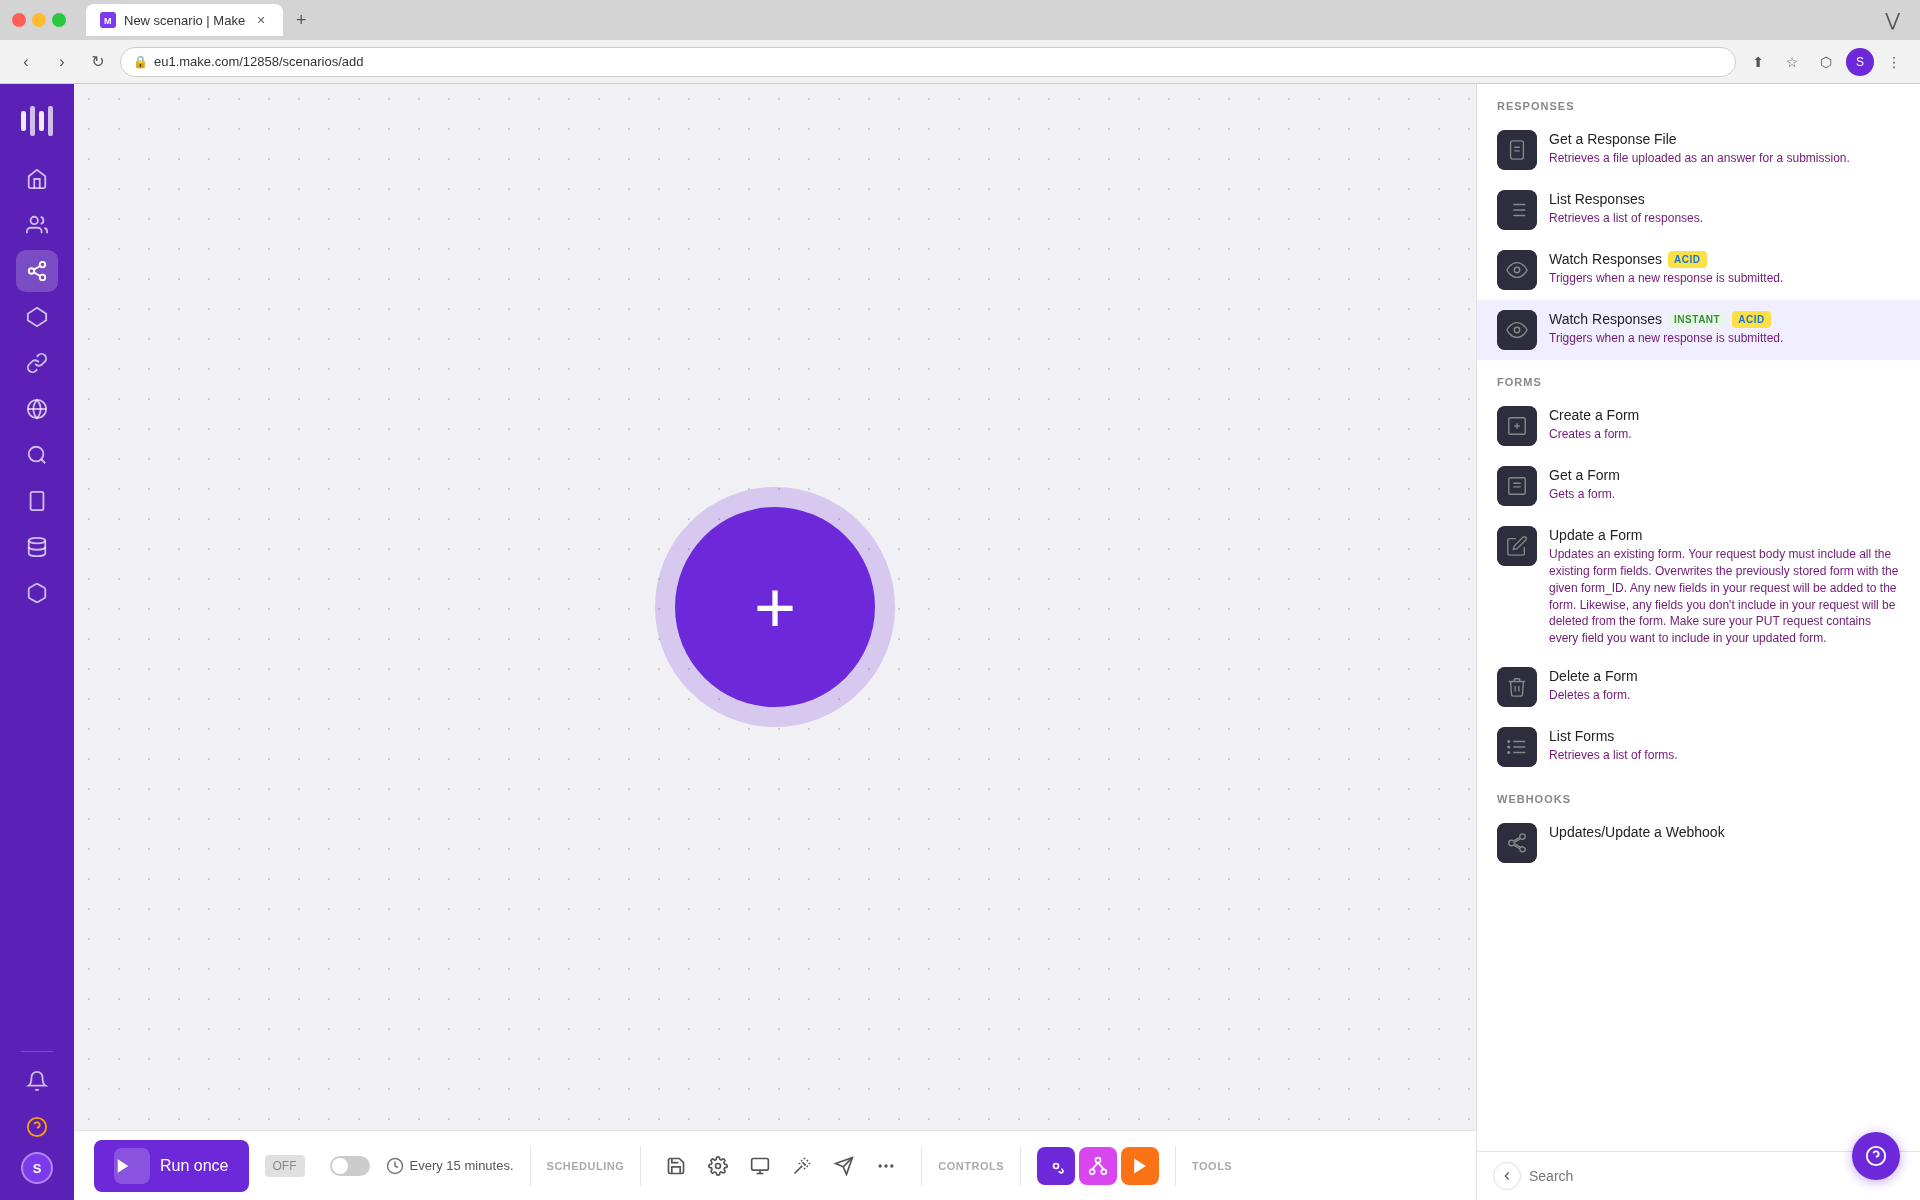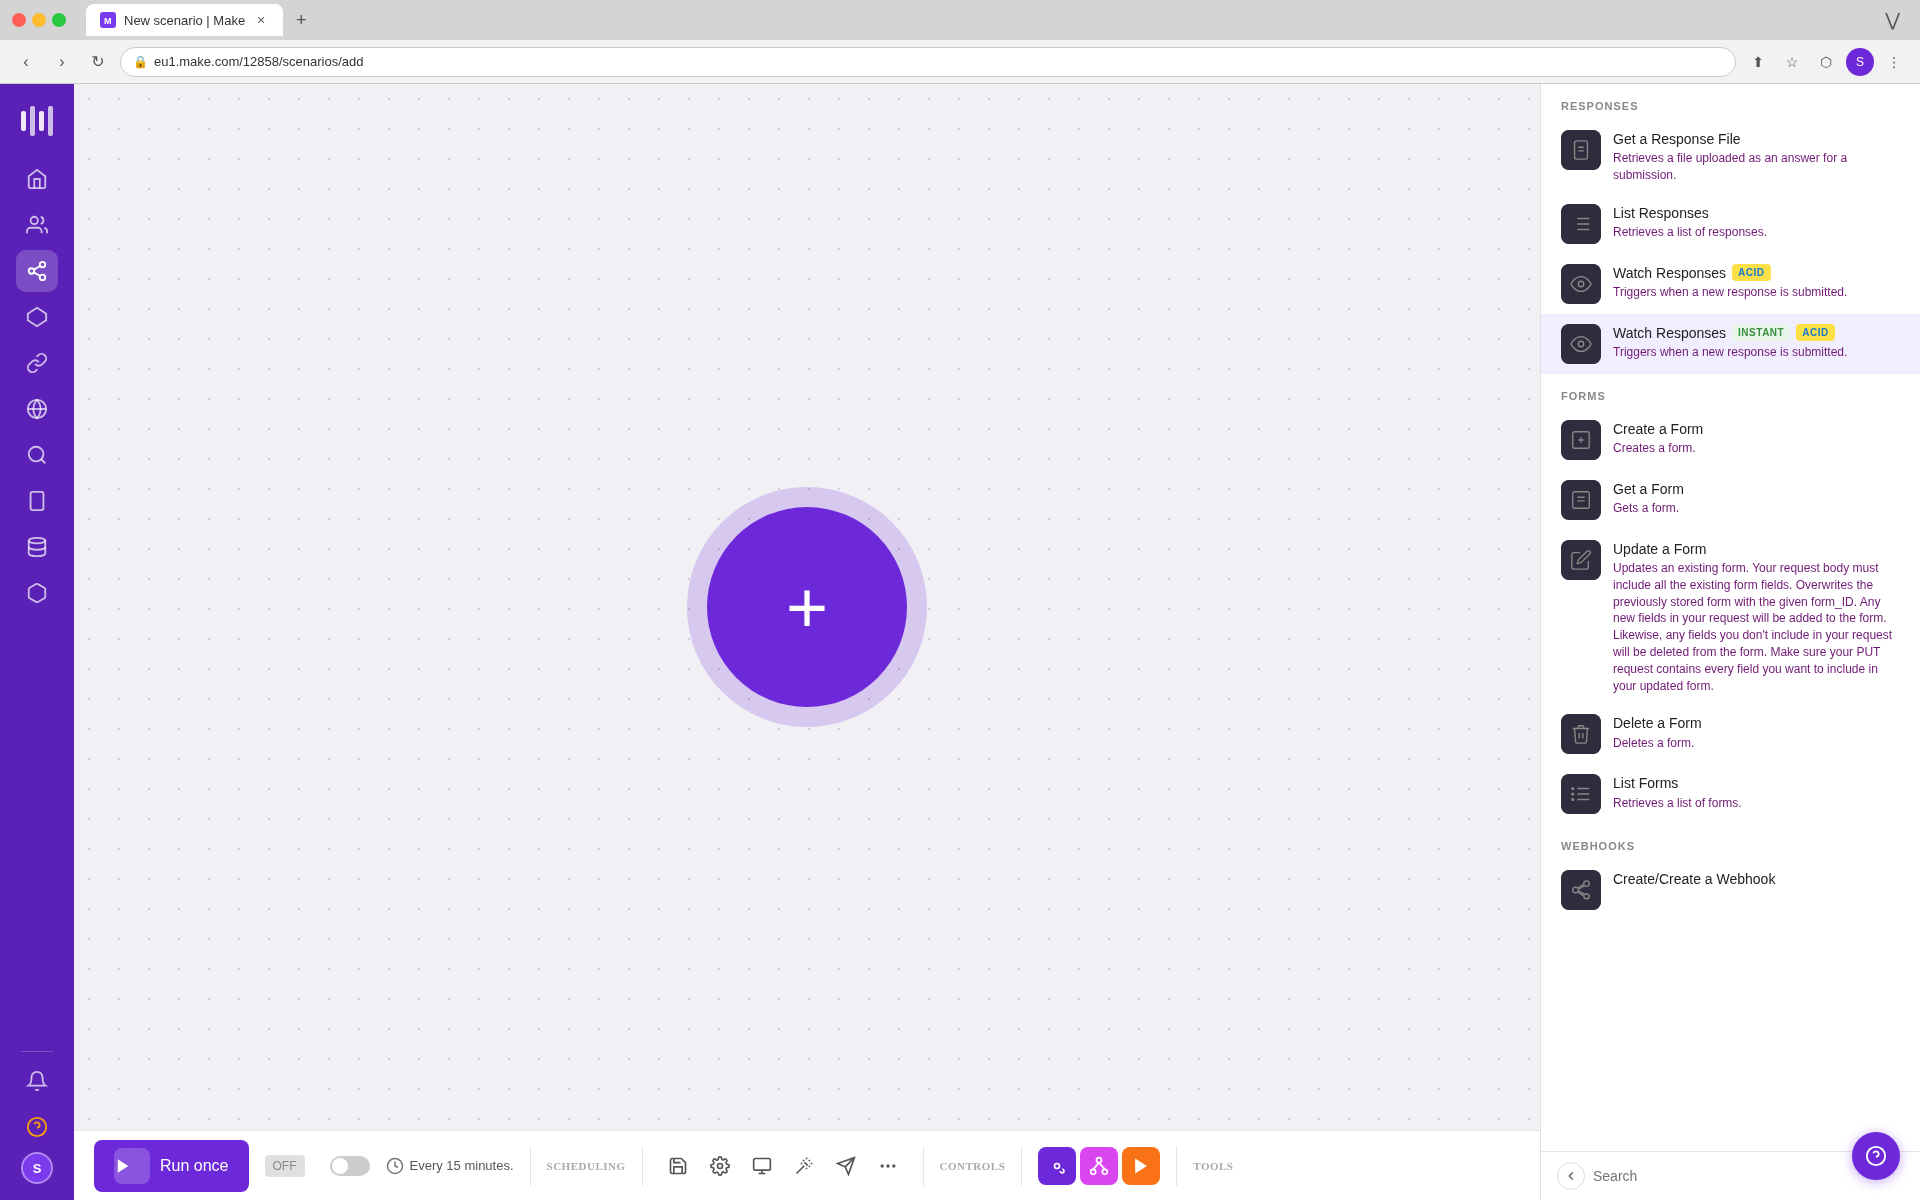--- a/index.html
+++ b/index.html
@@ -60,28 +60,28 @@
 
     .toggle-group { display: flex; align-items: center; gap: 25px; }
     .toggle-off { background: #e0e0e0; border-radius: 4px; padding: 4px 8px; font-size: 12px; color: #888; font-weight: 500; }
     .toggle-track { width: 40px; height: 20px; background: #ccc; border-radius: 10px; position: relative; cursor: pointer; }
     .toggle-thumb { width: 16px; height: 16px; border-radius: 50%; background: white; position: absolute; top: 2px; left: 2px; }
 
     .schedule-info { display: flex; align-items: center; gap: 6px; font-size: 13px; color: #555; }
 
     .bottom-divider { width: 1px; height: 40px; background: #e5e5e5; }
 
-    .section-label { font-size: 11px; color: #aaa; text-transform: uppercase; letter-spacing: 0.5px; font-weight: 600; font-family: Liberation Serif, serif; }
+    .section-label { font-size: 11px; color: #aaa; text-transform: uppercase; letter-spacing: 0.5px; font-weight: 600; }
 
     .bottom-tools { display: flex; align-items: center; gap: 4px; }
     .tool-btn { width: 38px; height: 38px; border-radius: 8px; display: flex; align-items: center; justify-content: center; cursor: pointer; color: #555; font-size: 18px; }
     .tool-btn.active { background: #6d28d9; color: white; }
 
     
-    .panel { width: 380px; background: white; border-left: 1px solid #e0e0e0; display: flex; flex-direction: column; overflow: hidden; position: relative; }
+    .panel { width: 444px; background: white; border-left: 1px solid #e0e0e0; display: flex; flex-direction: column; overflow: hidden; position: relative; }
     .panel-scroll { flex: 1; overflow-y: auto; padding-bottom: 60px; }
     .panel-scroll::-webkit-scrollbar { width: 6px; }
     .panel-scroll::-webkit-scrollbar-track { background: #f5f5f5; }
     .panel-scroll::-webkit-scrollbar-thumb { background: #ccc; border-radius: 3px; }
 
     .panel-section-header { padding: 16px 20px 8px; font-size: 11px; font-weight: 700; color: #888; letter-spacing: 1px; text-transform: uppercase; }
 
     .panel-item { display: flex; align-items: flex-start; padding: 10px 20px; gap: 12px; cursor: pointer; transition: background 0.1s; }
     .panel-item.highlighted { background: #f0eeff; }
 
@@ -525,21 +525,21 @@
 
           <div class="panel-item">
             <div class="item-icon">
               <div style="width:100%;height:100%;background:#2d2d3d;border-radius:8px;display:flex;align-items:center;justify-content:center;">
                 <svg width="22" height="22" viewBox="0 0 24 24" fill="none" stroke="#888" stroke-width="1.5">
                     <path d="M18 16.08c-.76 0-1.44.3-1.96.77L8.91 12.7c.05-.23.09-.46.09-.7s-.04-.47-.09-.7l7.05-4.11c.54.5 1.25.81 2.04.81a3 3 0 000-6 3 3 0 00-3 3c0 .24.04.47.09.7L8.04 9.81C7.5 9.31 6.79 9 6 9a3 3 0 000 6c.79 0 1.5-.31 2.04-.81l7.12 4.16c-.05.21-.08.43-.08.65a3 3 0 106-1z"></path>
                   </svg>
               </div>
             </div>
             <div class="item-content">
-              <div class="item-title">Create/Create a Webhook</div>
+              <div class="item-title">Updates/Update a Webhook</div>
             </div>
           </div>
         </div>
       </div>
 
       <div class="panel-search">
         <div class="panel-search-back">
           <svg width="14" height="14" viewBox="0 0 24 24" fill="none" stroke="currentColor" stroke-width="2">
               <polyline points="15,18 9,12 15,6"></polyline>
             </svg>

